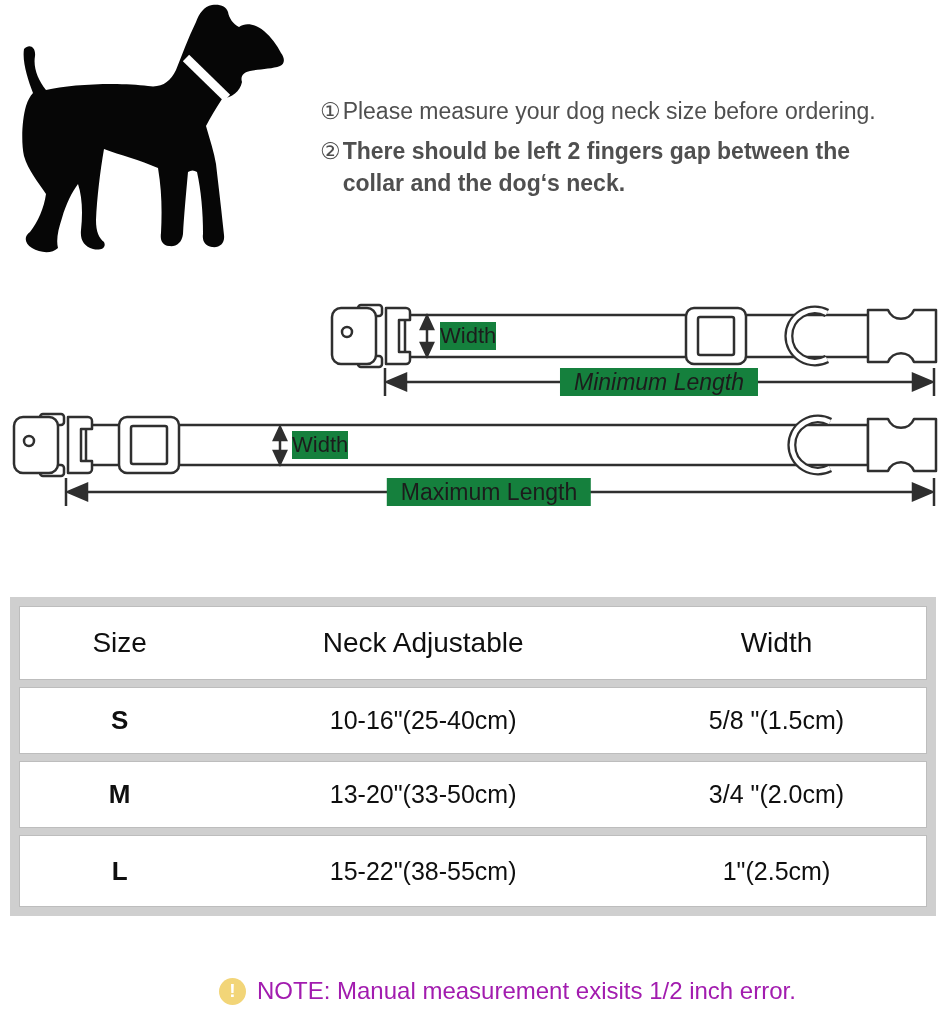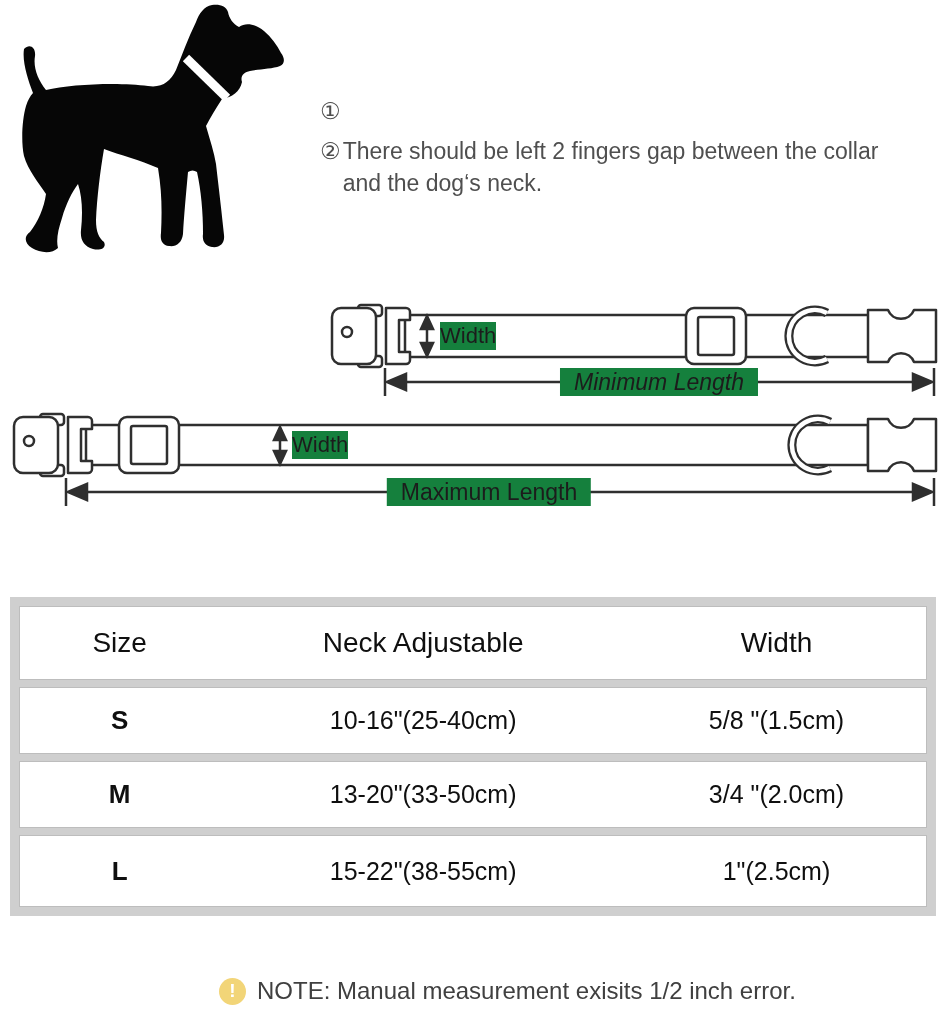--- a/index.html
+++ b/index.html
@@ -3,21 +3,21 @@
 <meta charset="utf-8">
 <style>
   html,body{margin:0;padding:0;background:#fff;}
   body{font-family:"Liberation Sans","DejaVu Sans",sans-serif;}
   #stage{position:relative;width:947px;height:1015px;background:#ffffff;overflow:hidden;}
 
   
   .instr{position:absolute;left:320px;top:96px;width:627px;color:#4f4f4f;font-size:23px;line-height:1.36;}
   .instr-item{display:flex;align-items:flex-start;margin-bottom:9px;}
   .bullet{flex:0 0 auto;margin-right:2px;}
-  .instr-item:nth-child(2) .instr-text{max-width:540px;display:inline-block;}
+  .instr-item:nth-child(2) .instr-text{max-width:540px;display:inline-block;font-weight:bold;}
 
   
   .dlabel{position:absolute;color:#1c1c1c;background:#15803d;white-space:nowrap;}
   .w-label{font-size:22px;line-height:28px;}
   .len-label{font-size:23px;line-height:28px;transform:translateX(-50%);padding:0 14px;}
 
   
   .size-table{position:absolute;left:10px;top:597px;width:926px;box-sizing:border-box;
     background:#cfcfcf;padding:9px;display:flex;flex-direction:column;gap:7px;}
   .t-band{background:#ffffff;border:1px solid #bdbdbd;box-sizing:border-box;
@@ -25,21 +25,21 @@
     color:#0f0f0f;font-size:25px;height:67px;}
   .t-band.t-head{height:74px;font-size:28px;}
   .t-band:last-child{height:72px;}
   .t-cell{padding:0 22px;}
   .t-cell.size-letter{font-weight:bold;font-size:26px;}
 
   
   .note{position:absolute;left:219px;top:977px;display:flex;align-items:center;gap:11px;}
   .note-icon{width:27px;height:27px;border-radius:50%;background:#f2d578;color:#ffffff;
     font-weight:bold;font-size:19px;display:flex;align-items:center;justify-content:center;flex:0 0 auto;}
-  .note-text{color:#404040;font-size:24px;white-space:nowrap;}
+  .note-text{color:#a21caf;font-size:24px;white-space:nowrap;}
 
   svg{display:block;}
 </style>
 </head>
 <body>
 
 <div id="stage">
 
   <svg style="position:absolute;left:8px;top:3px;" width="280" height="255" viewBox="8 3 280 255">
     <path fill="#060606" d="
@@ -83,20 +83,21 @@
       C 38 182 28 170 24 156
       C 21 142 22 120 26 106
       C 28 100 30 96 33 93
       C 28 80 22 62 24 49 Z"></path>
     <path d="M186 58 L227 98" stroke="#ffffff" stroke-width="9" fill="none"></path>
   </svg>
 
   <div class="instr">
     <div class="instr-item">
       <span class="bullet">①</span>
+      <span class="instr-text">Please measure your dog neck size before ordering.</span>
     </div>
     <div class="instr-item">
       <span class="bullet">②</span>
       <span class="instr-text">There should be left 2 fingers gap between the collar and the dog‘s neck.</span>
     </div>
   </div>
 
   <svg style="position:absolute;left:0;top:290px;" width="947" height="225" viewBox="0 0 947 225">
     <defs>
       <g id="fbuckle" stroke="#2f2f2f" stroke-width="2.5" fill="#ffffff" stroke-linejoin="round">

